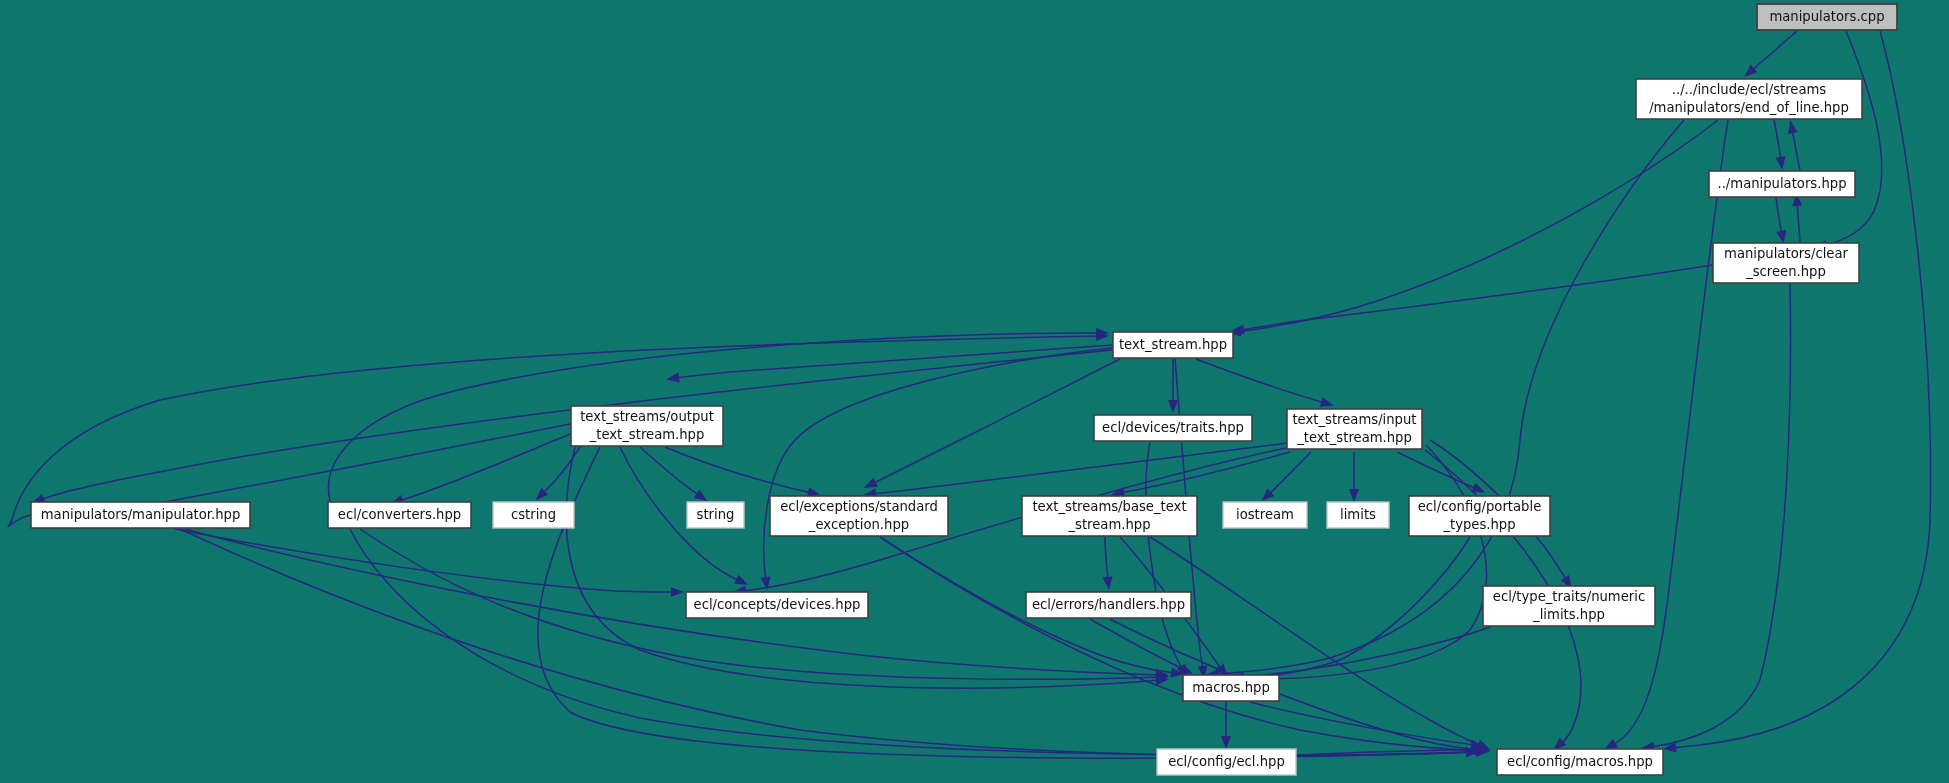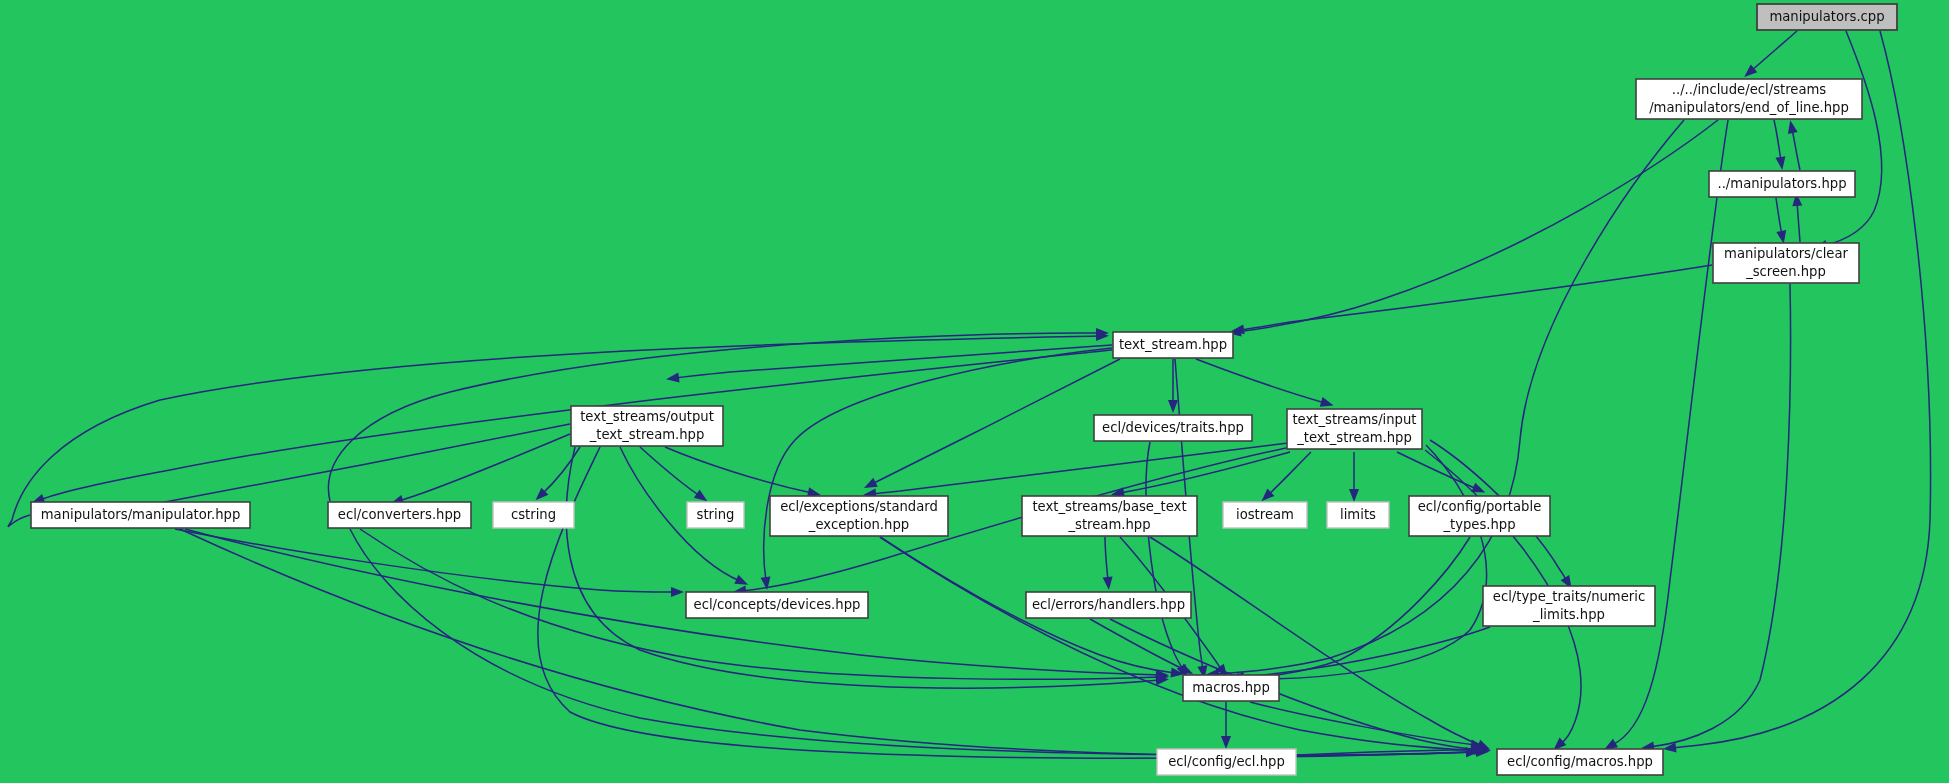--- a/index.html
+++ b/index.html
@@ -4,21 +4,21 @@
 <style>
   html, body {
     margin: 0;
     padding: 0;
     background: #ffffff;
   }
   #graph-root {
     position: relative;
     width: 1949px;
     height: 783px;
-    background: #22c55e;
+    background: #0f766e;
     font-family: "DejaVu Sans", "Liberation Sans", sans-serif;
     overflow: hidden;
   }
   #graph-svg {
     position: absolute;
     left: 0;
     top: 0;
     width: 1949px;
     height: 783px;
   }

